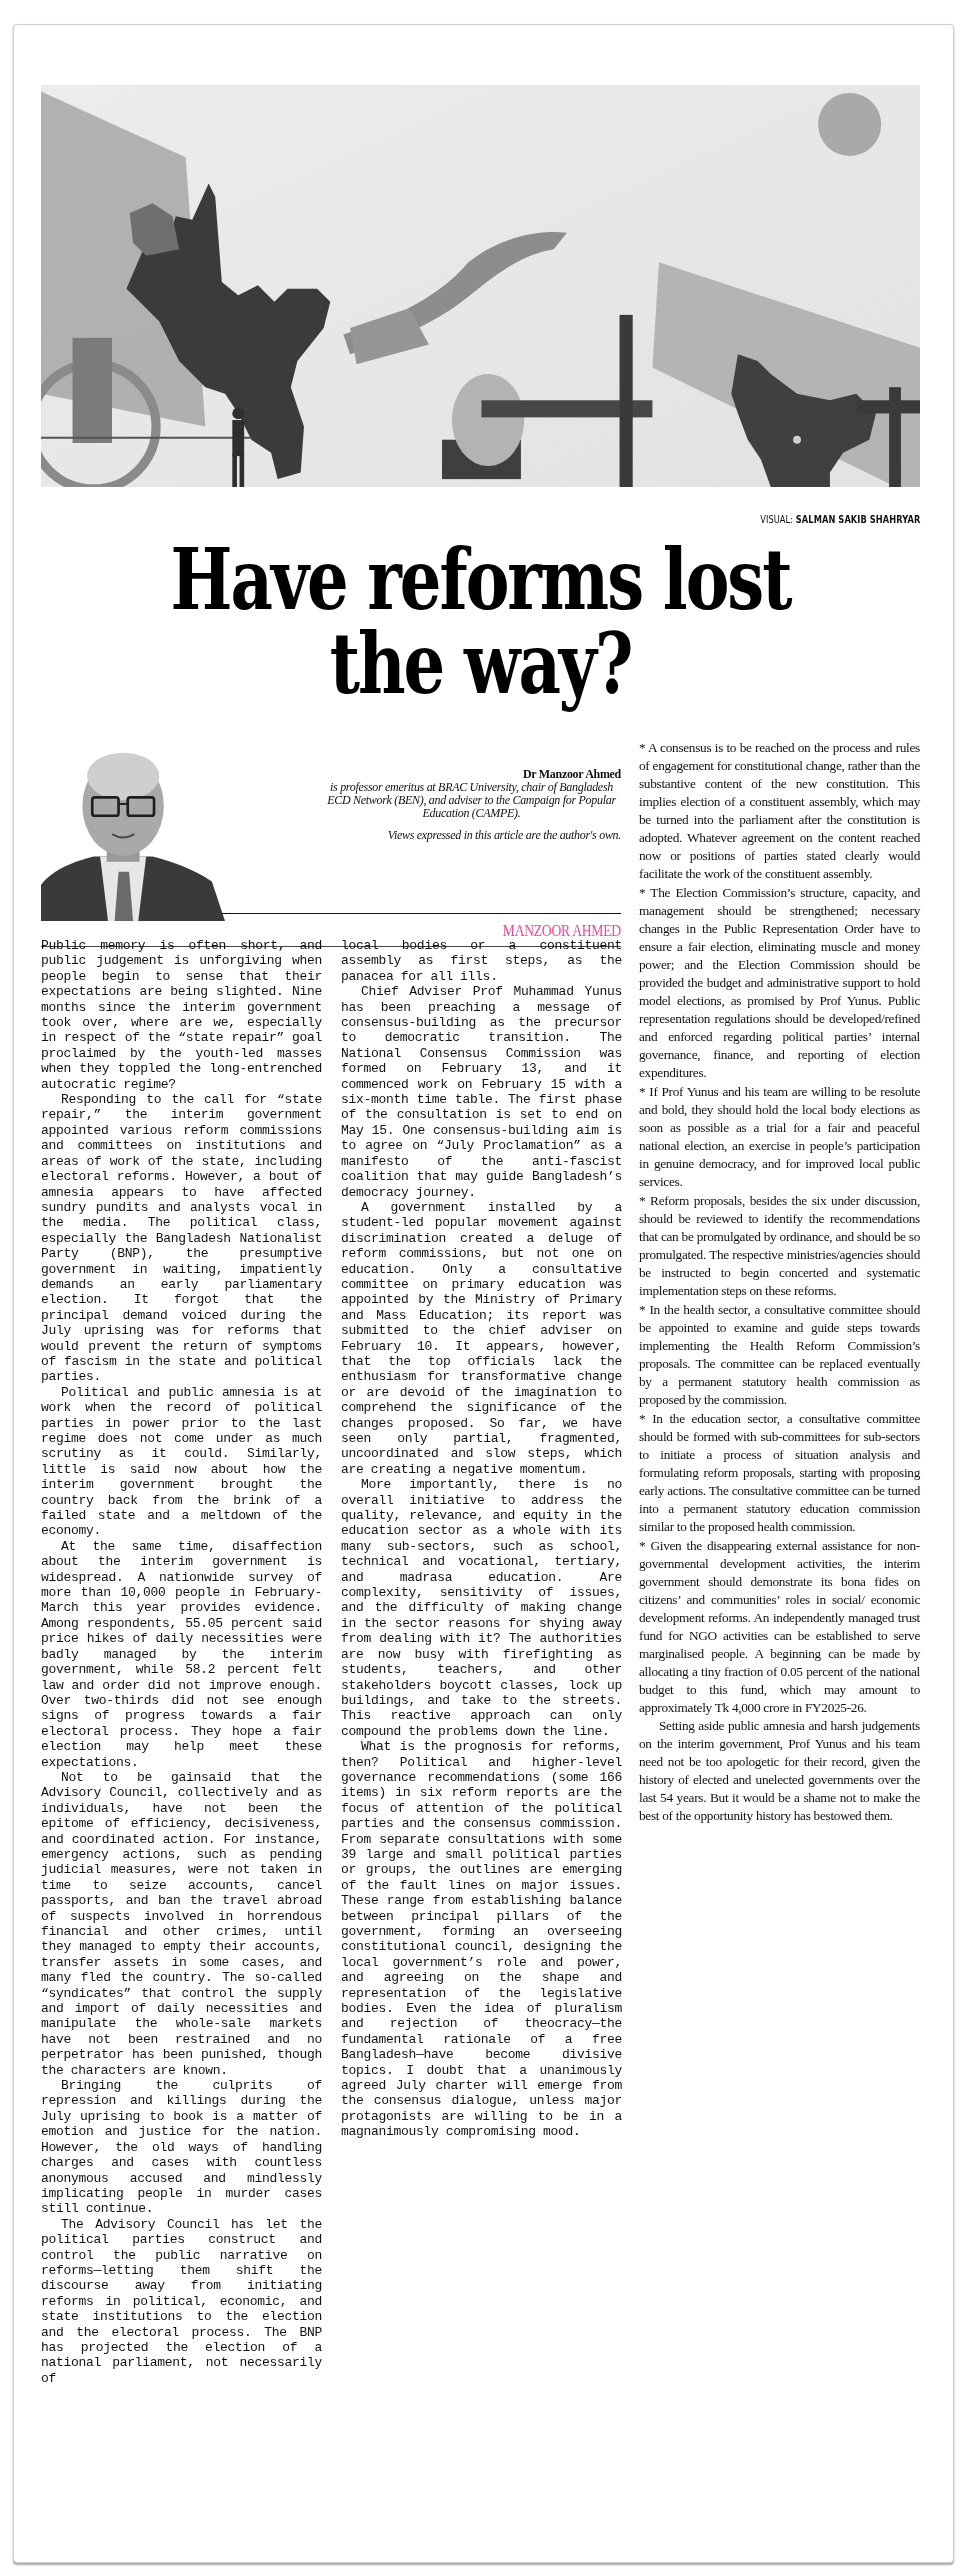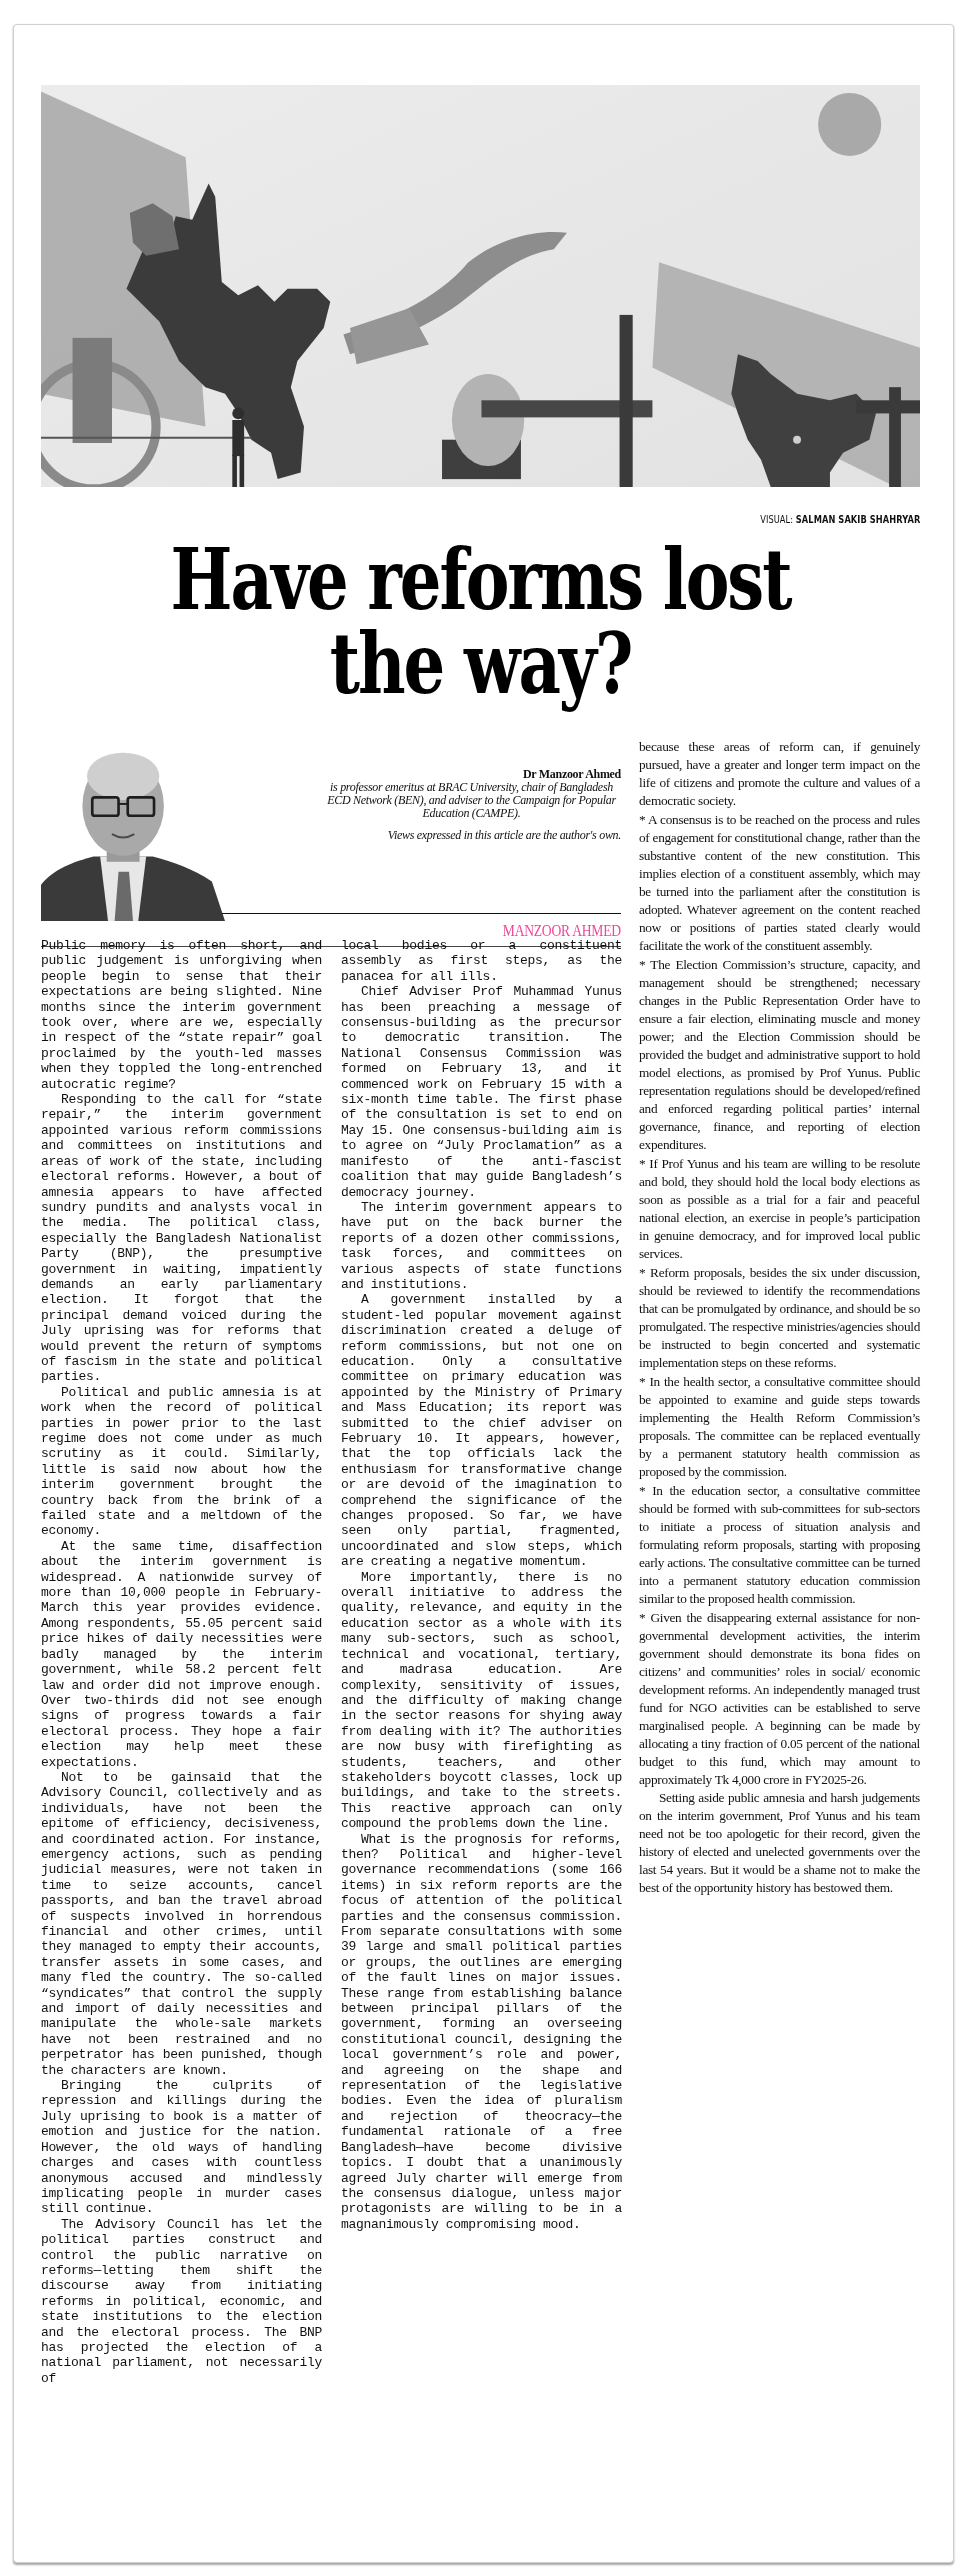--- a/index.html
+++ b/index.html
@@ -161,28 +161,26 @@
   <p>Political and public amnesia is at work when the record of political parties in power prior to the last regime does not come under as much scrutiny as it could. Similarly, little is said now about how the interim government brought the country back from the brink of a failed state and a meltdown of the economy.</p>
   <p>At the same time, disaffection about the interim government is widespread. A nationwide survey of more than 10,000 people in February-March this year provides evidence. Among respondents, 55.05 percent said price hikes of daily necessities were badly managed by the interim government, while 58.2 percent felt law and order did not improve enough. Over two-thirds did not see enough signs of progress towards a fair electoral process. They hope a fair election may help meet these expectations.</p>
   <p>Not to be gainsaid that the Advisory Council, collectively and as individuals, have not been the epitome of efficiency, decisiveness, and coordinated action. For instance, emergency actions, such as pending judicial measures, were not taken in time to seize accounts, cancel passports, and ban the travel abroad of suspects involved in horrendous financial and other crimes, until they managed to empty their accounts, transfer assets in some cases, and many fled the country. The so-called “syndicates” that control the supply and import of daily necessities and manipulate the whole-sale markets have not been restrained and no perpetrator has been punished, though the characters are known.</p>
   <p>Bringing the culprits of repression and killings during the July uprising to book is a matter of emotion and justice for the nation. However, the old ways of handling charges and cases with countless anonymous accused and mindlessly implicating people in murder cases still continue.</p>
   <p>The Advisory Council has let the political parties construct and control the public narrative on reforms—letting them shift the discourse away from initiating reforms in political, economic, and state institutions to the election and the electoral process. The BNP has projected the election of a national parliament, not necessarily of</p>
 </div>
 
 <div class="col col2">
   <p class="noindent">local bodies or a constituent assembly as first steps, as the panacea for all ills.</p>
   <p>Chief Adviser Prof Muhammad Yunus has been preaching a message of consensus-building as the precursor to democratic transition. The National Consensus Commission was formed on February 13, and it commenced work on February 15 with a six-month time table. The first phase of the consultation is set to end on May 15. One consensus-building aim is to agree on “July Proclamation” as a manifesto of the anti-fascist coalition that may guide Bangladesh’s democracy journey.</p>
-  <p>The interim government appears to have put on the back burner the reports of a dozen other commissions, task forces, and committees on various aspects of state functions and institutions.</p>
   <p>A government installed by a student-led popular movement against discrimination created a deluge of reform commissions, but not one on education. Only a consultative committee on primary education was appointed by the Ministry of Primary and Mass Education; its report was submitted to the chief adviser on February 10. It appears, however, that the top officials lack the enthusiasm for transformative change or are devoid of the imagination to comprehend the significance of the changes proposed. So far, we have seen only partial, fragmented, uncoordinated and slow steps, which are creating a negative momentum.</p>
   <p>More importantly, there is no overall initiative to address the quality, relevance, and equity in the education sector as a whole with its many sub-sectors, such as school, technical and vocational, tertiary, and madrasa education. Are complexity, sensitivity of issues, and the difficulty of making change in the sector reasons for shying away from dealing with it? The authorities are now busy with firefighting as students, teachers, and other stakeholders boycott classes, lock up buildings, and take to the streets. This reactive approach can only compound the problems down the line.</p>
   <p>What is the prognosis for reforms, then? Political and higher-level governance recommendations (some 166 items) in six reform reports are the focus of attention of the political parties and the consensus commission. From separate consultations with some 39 large and small political parties or groups, the outlines are emerging of the fault lines on major issues. These range from establishing balance between principal pillars of the government, forming an overseeing constitutional council, designing the local government’s role and power, and agreeing on the shape and representation of the legislative bodies. Even the idea of pluralism and rejection of theocracy—the fundamental rationale of a free Bangladesh—have become divisive topics. I doubt that a unanimously agreed July charter will emerge from the consensus dialogue, unless major protagonists are willing to be in a magnanimously compromising mood.</p>
 </div>
 
 <div class="col col3">
-  <p class="noindent">because these areas of reform can, if genuinely pursued, have a greater and longer term impact on the life of citizens and promote the culture and values of a democratic society.</p>
   <p class="bullet">* A consensus is to be reached on the process and rules of engagement for constitutional change, rather than the substantive content of the new constitution. This implies election of a constituent assembly, which may be turned into the parliament after the constitution is adopted. Whatever agreement on the content reached now or positions of parties stated clearly would facilitate the work of the constituent assembly.</p>
   <p class="bullet">* The Election Commission’s structure, capacity, and management should be strengthened; necessary changes in the Public Representation Order have to ensure a fair election, eliminating muscle and money power; and the Election Commission should be provided the budget and administrative support to hold model elections, as promised by Prof Yunus. Public representation regulations should be developed/refined and enforced regarding political parties’ internal governance, finance, and reporting of election expenditures.</p>
   <p class="bullet">* If Prof Yunus and his team are willing to be resolute and bold, they should hold the local body elections as soon as possible as a trial for a fair and peaceful national election, an exercise in people’s participation in genuine democracy, and for improved local public services.</p>
   <p class="bullet">* Reform proposals, besides the six under discussion, should be reviewed to identify the recommendations that can be promulgated by ordinance, and should be so promulgated. The respective ministries/agencies should be instructed to begin concerted and systematic implementation steps on these reforms.</p>
   <p class="bullet">* In the health sector, a consultative committee should be appointed to examine and guide steps towards implementing the Health Reform Commission’s proposals. The committee can be replaced eventually by a permanent statutory health commission as proposed by the commission.</p>
   <p class="bullet">* In the education sector, a consultative committee should be formed with sub-committees for sub-sectors to initiate a process of situation analysis and formulating reform proposals, starting with proposing early actions. The consultative committee can be turned into a permanent statutory education commission similar to the proposed health commission.</p>
   <p class="bullet">* Given the disappearing external assistance for non-governmental development activities, the interim government should demonstrate its bona fides on citizens’ and communities’ roles in social/ economic development reforms. An independently managed trust fund for NGO activities can be established to serve marginalised people. A beginning can be made by allocating a tiny fraction of 0.05 percent of the national budget to this fund, which may amount to approximately Tk 4,000 crore in FY2025-26.</p>
   <p>Setting aside public amnesia and harsh judgements on the interim government, Prof Yunus and his team need not be too apologetic for their record, given the history of elected and unelected governments over the last 54 years. But it would be a shame not to make the best of the opportunity history has bestowed them.</p>
 </div>
 

